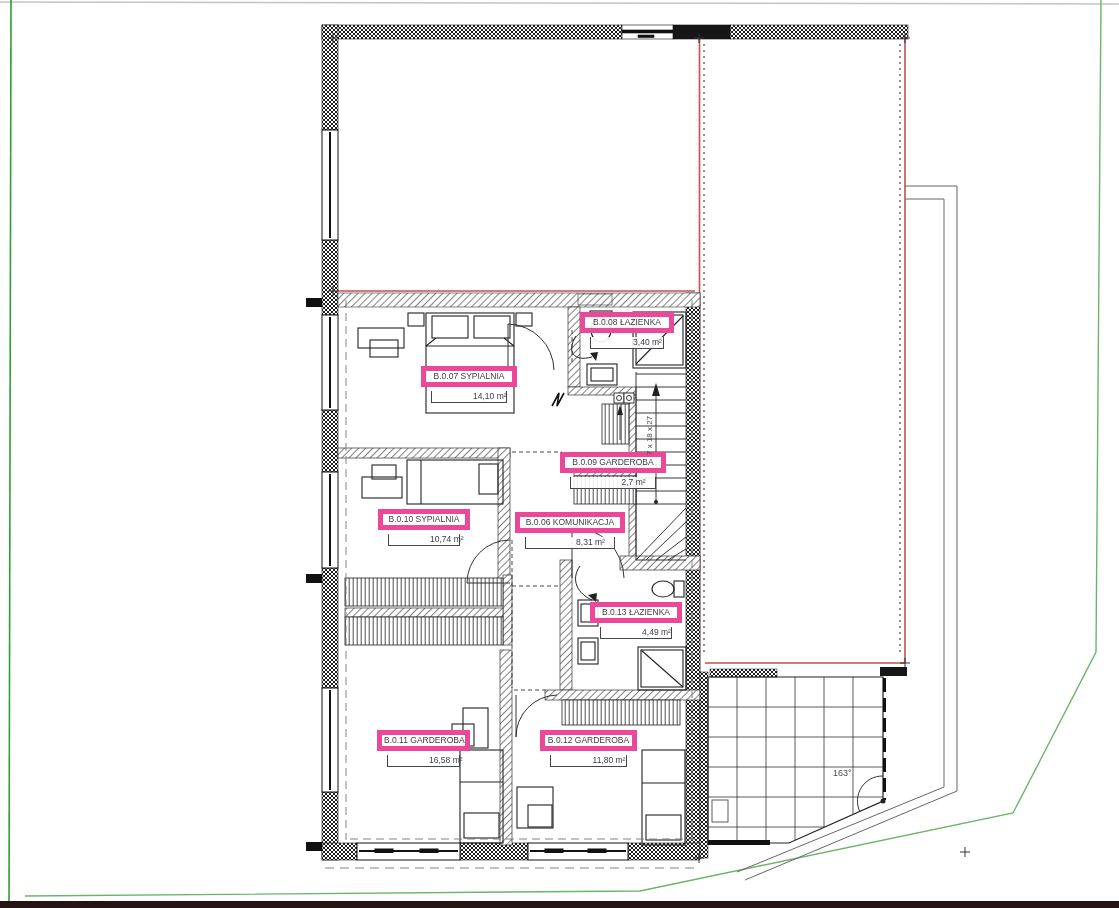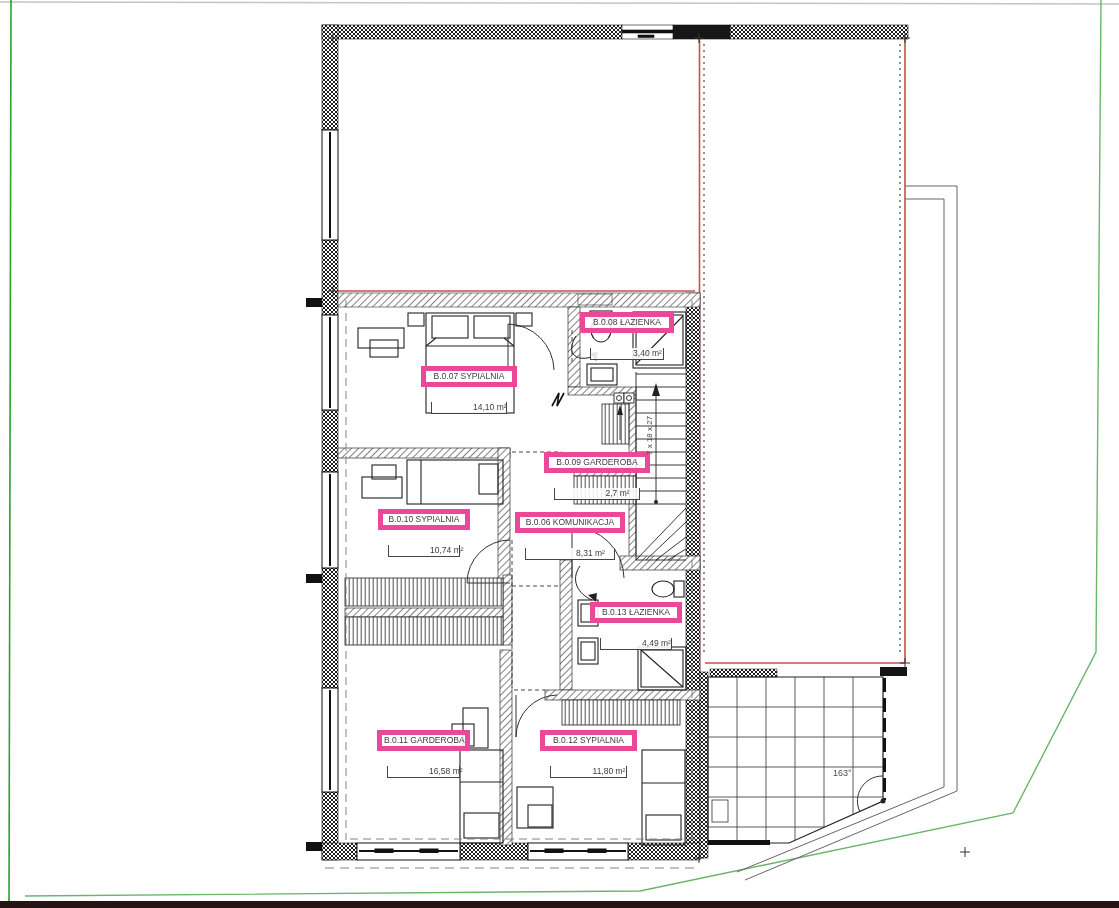--- a/index.html
+++ b/index.html
@@ -3,21 +3,21 @@
 <meta charset="utf-8">
 <style>
   html,body{margin:0;padding:0;background:#fff;}
   #canvas{position:relative;width:1119px;height:908px;background:#ffffff;overflow:hidden;
           font-family:"Liberation Sans","DejaVu Sans",sans-serif;}
   svg{position:absolute;left:0;top:0;}
   .lbl{position:absolute;text-align:center;color:#3b3b44;font-size:8.5px;line-height:11px;
        letter-spacing:0px;z-index:5;}
   .lbl .r1{display:block;border:5px solid #ec4899;background:rgba(255,255,255,.88);padding:0 2px;white-space:nowrap;}
   .lbl .r2{display:block;border:1px solid #44444c;border-top:none;background:rgba(255,255,255,.88);
-           margin:15px 10px;white-space:nowrap;padding-left:41px;}
+           margin:4px 10px;white-space:nowrap;padding-left:41px;}
   .note{position:absolute;color:#4a4a52;font-size:8px;z-index:5;white-space:nowrap;}
   #stairs-note{transform:rotate(-90deg);transform-origin:left top;}
 </style>
 </head>
 <body>
 
 <div id="canvas">
 
 <svg width="1119" height="908" viewBox="0 0 1119 908">
   <defs>
@@ -300,41 +300,41 @@
 </svg>
 
 <div class="lbl" style="left:421px;top:366px;width:96px">
   <span class="r1">B.0.07 SYPIALNIA</span>
   <span class="r2">14,10 m²</span>
 </div>
 <div class="lbl" style="left:580px;top:312px;width:94px">
   <span class="r1">B.0.08 ŁAZIENKA</span>
   <span class="r2">3,40 m²</span>
 </div>
-<div class="lbl" style="left:544px;top:452px;width:106px">
+<div class="lbl" style="left:560px;top:452px;width:106px">
   <span class="r1">B.0.09 GARDEROBA</span>
   <span class="r2">2,7 m²</span>
 </div>
 <div class="lbl" style="left:378px;top:509px;width:92px">
   <span class="r1">B.0.10 SYPIALNIA</span>
   <span class="r2">10,74 m²</span>
 </div>
 <div class="lbl" style="left:515px;top:512px;width:110px">
   <span class="r1">B.0.06 KOMUNIKACJA</span>
   <span class="r2">8,31 m²</span>
 </div>
 <div class="lbl" style="left:590px;top:602px;width:92px">
   <span class="r1">B.0.13 ŁAZIENKA</span>
   <span class="r2">4,49 m²</span>
 </div>
 <div class="lbl" style="left:377px;top:730px;width:93px">
   <span class="r1">B.0.11 GARDEROBA</span>
   <span class="r2">16,58 m²</span>
 </div>
 <div class="lbl" style="left:540px;top:730px;width:97px">
-  <span class="r1">B.0.12 SYPIALNIA</span>
+  <span class="r1">B.0.12 GARDEROBA</span>
   <span class="r2">11,80 m²</span>
 </div>
 
 <span id="stairs-note" class="note" style="left:645px;top:455px">7 x 18 x 27</span>
 <span class="note" style="left:833px;top:768px;font-size:9px">163°</span>
 
 </div>
 
 </body></html>

